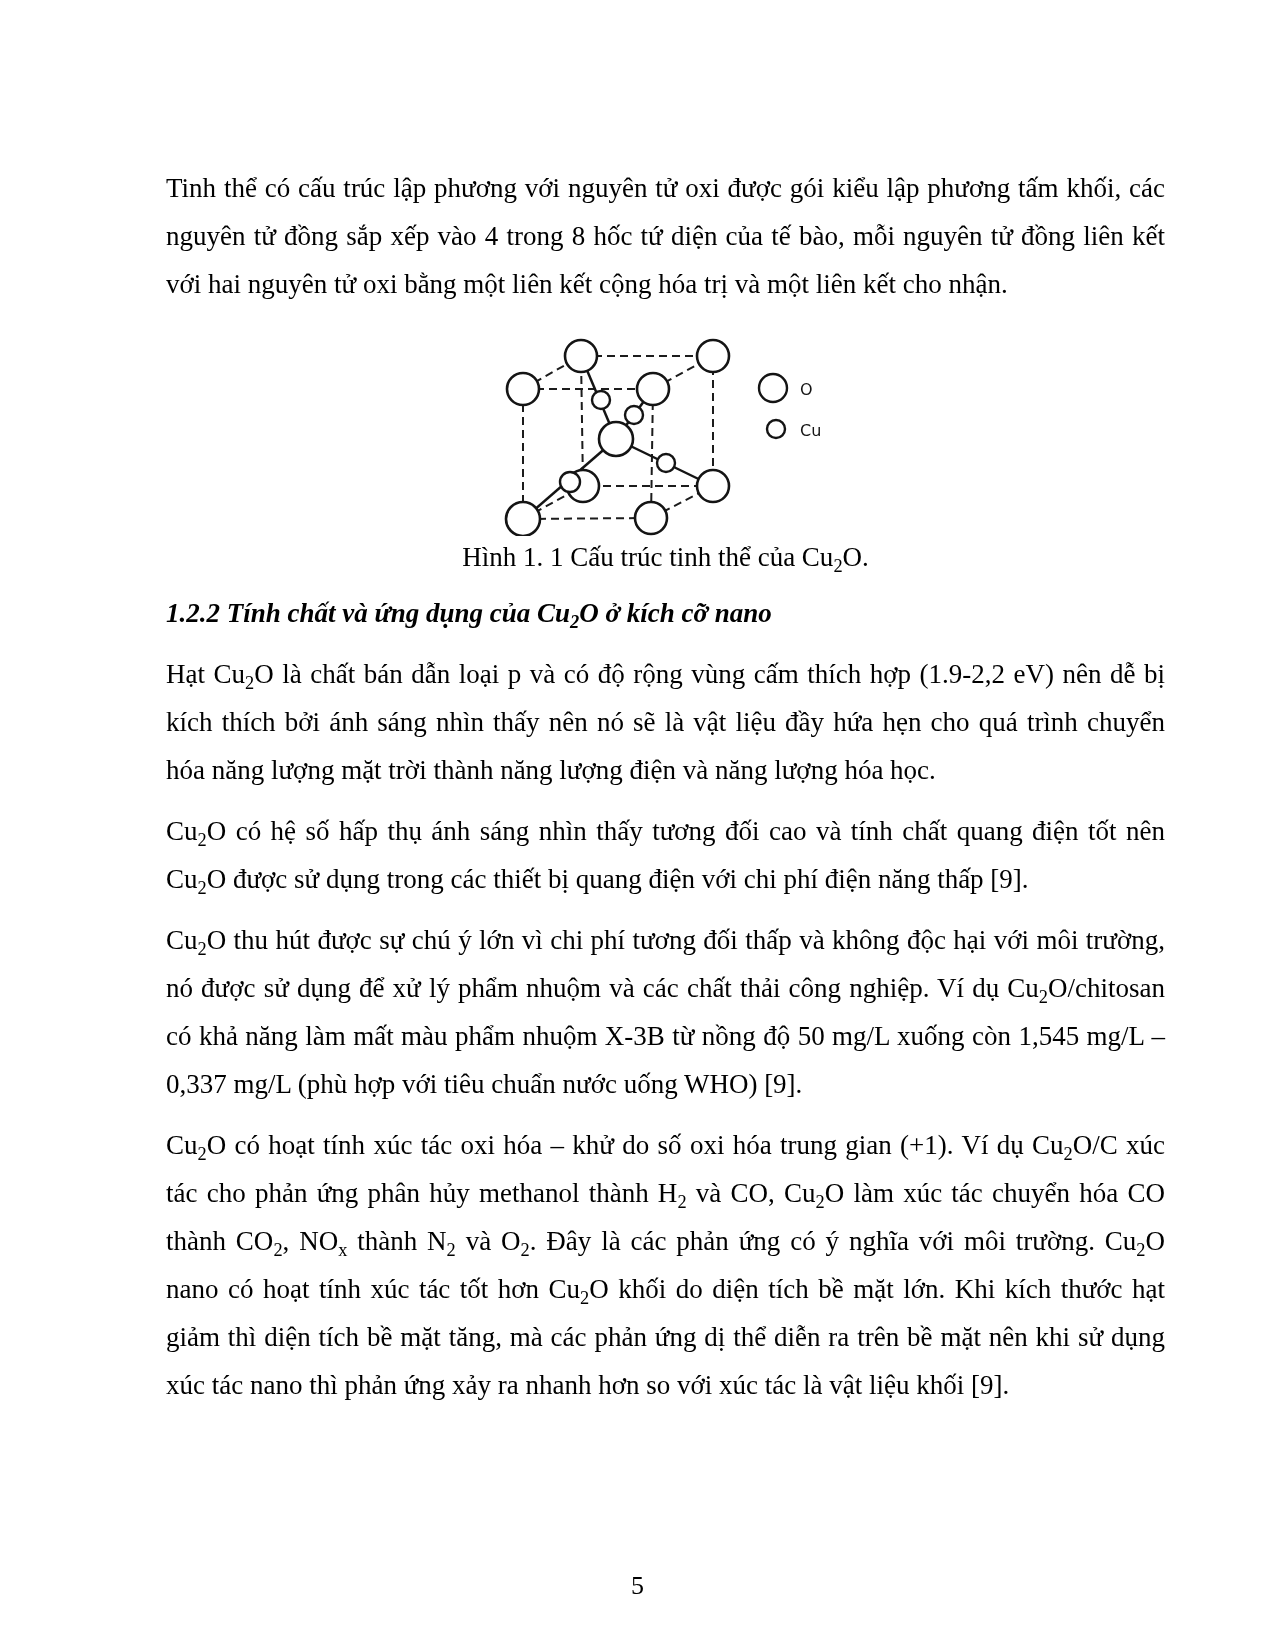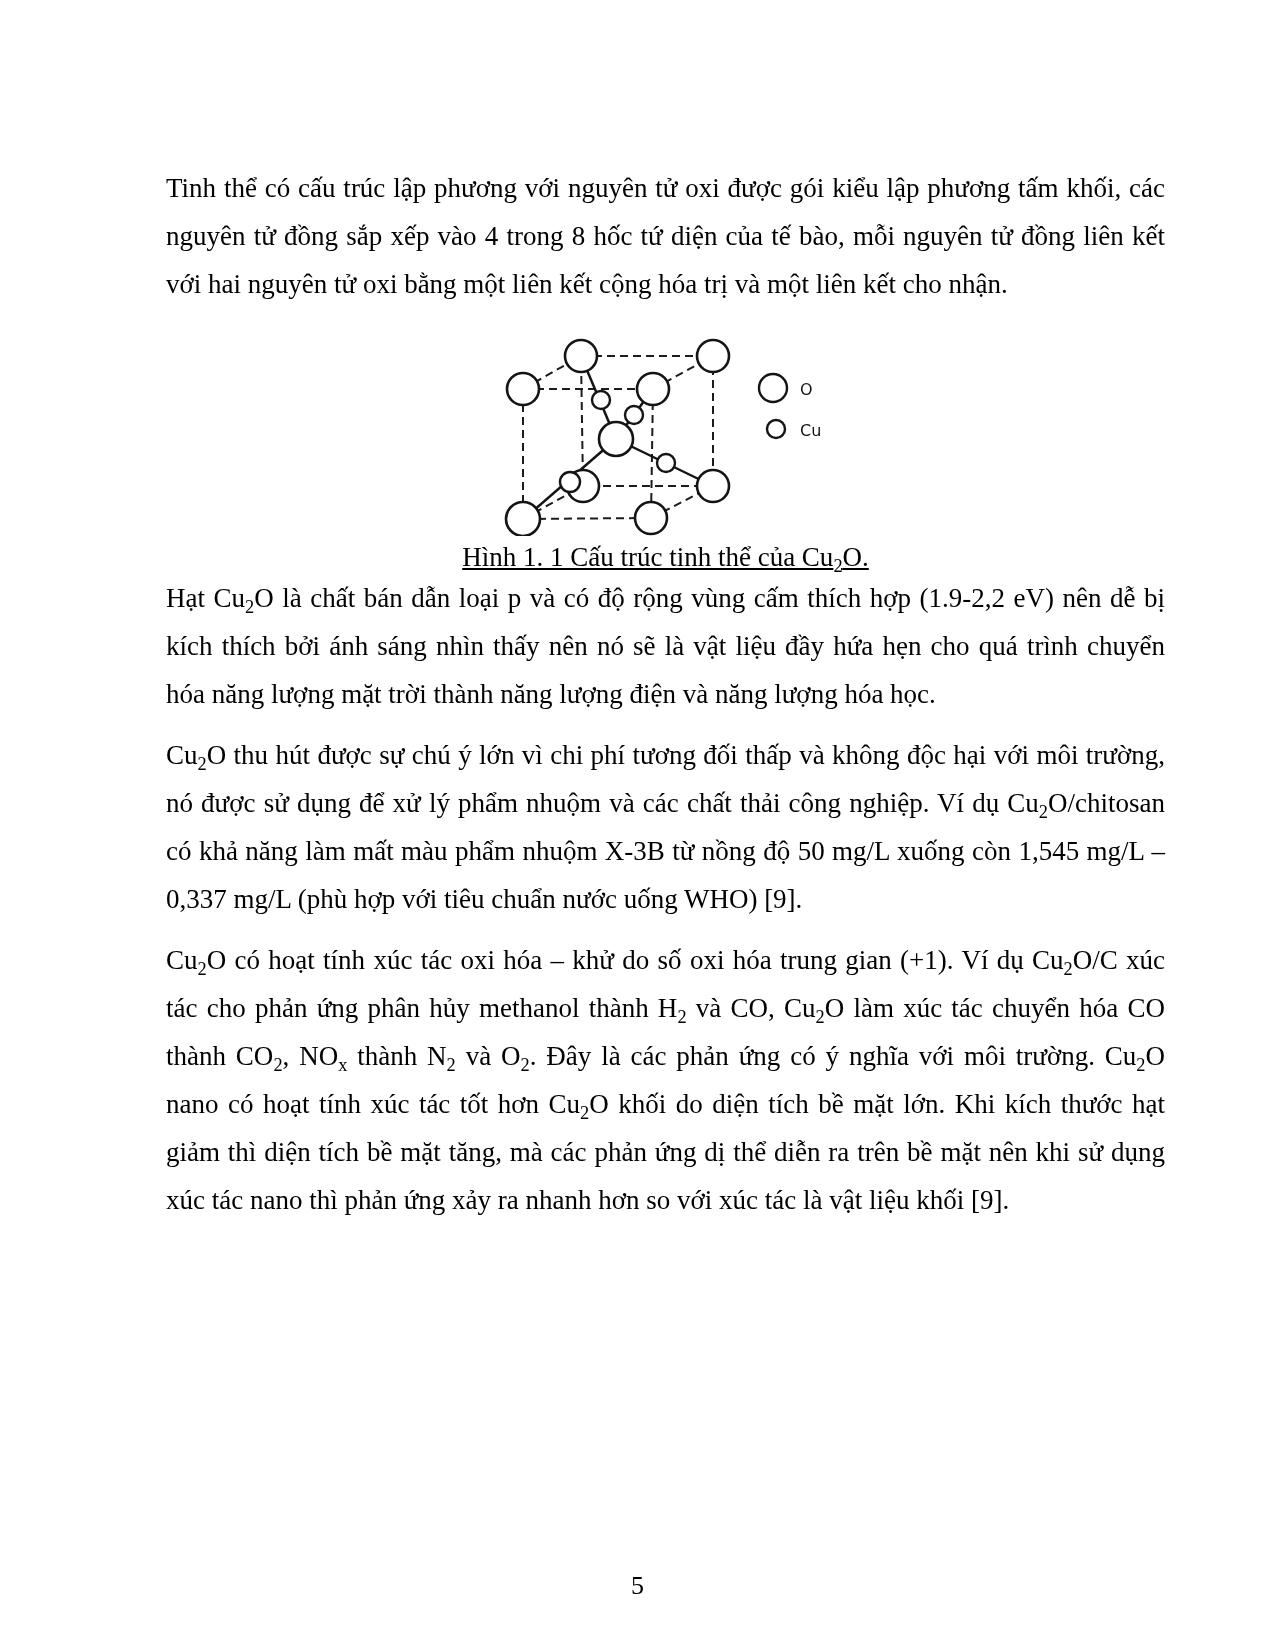--- a/index.html
+++ b/index.html
@@ -38,21 +38,20 @@
   .crystal-svg {
     display: block;
     margin-left: 292px;
   }
   .figure-caption {
     display: block;
     font-size: 27px;
     line-height: 34px;
     text-align: center;
     margin: 4px 0 0 0;
-    text-decoration: underline;
   }
   h2.section-heading {
     font-size: 27px;
     line-height: 34px;
     font-weight: bold;
     font-style: italic;
     margin: 22px 0 20px 0;
   }
   .page-number {
     position: absolute;
@@ -111,23 +110,25 @@
       <g>
         <circle cx="315" cy="67" r="14" fill="#ffffff" stroke="#141414" stroke-width="2.4"></circle>
         <text x="342" y="74" font-family="DejaVu Sans, sans-serif" font-size="16" fill="#141414">O</text>
         <circle cx="318" cy="108" r="9" fill="#ffffff" stroke="#141414" stroke-width="2.4"></circle>
         <text x="342" y="115" font-family="DejaVu Sans, sans-serif" font-size="16" fill="#141414">Cu</text>
       </g>
     </svg>
     <figcaption class="figure-caption">Hình 1. 1 Cấu trúc tinh thể của Cu<sub>2</sub>O.</figcaption>
   </figure>
 
+  <h2 class="section-heading">1.2.2 Tính chất và ứng dụng của Cu<sub>2</sub>O ở kích cỡ nano</h2>
 
   <p class="body-text">Hạt Cu<sub>2</sub>O là chất bán dẫn loại p và có độ rộng vùng cấm thích hợp (1.9-2,2 eV) nên dễ bị kích thích bởi ánh sáng nhìn thấy nên nó sẽ là vật liệu đầy hứa hẹn cho quá trình chuyển hóa năng lượng mặt trời thành năng lượng điện và năng lượng hóa học.</p>
 
+  <p class="body-text">Cu<sub>2</sub>O có hệ số hấp thụ ánh sáng nhìn thấy tương đối cao và tính chất quang điện tốt nên Cu<sub>2</sub>O được sử dụng trong các thiết bị quang điện với chi phí điện năng thấp [9].</p>
 
   <p class="body-text">Cu<sub>2</sub>O thu hút được sự chú ý lớn vì chi phí tương đối thấp và không độc hại với môi trường, nó được sử dụng để xử lý phẩm nhuộm và các chất thải công nghiệp. Ví dụ Cu<sub>2</sub>O/chitosan có khả năng làm mất màu phẩm nhuộm X-3B từ nồng độ 50 mg/L xuống còn 1,545 mg/L – 0,337 mg/L (phù hợp với tiêu chuẩn nước uống WHO) [9].</p>
 
   <p class="body-text">Cu<sub>2</sub>O có hoạt tính xúc tác oxi hóa – khử do số oxi hóa trung gian (+1). Ví dụ Cu<sub>2</sub>O/C xúc tác cho phản ứng phân hủy methanol thành H<sub>2</sub> và CO, Cu<sub>2</sub>O làm xúc tác chuyển hóa CO thành CO<sub>2</sub>, NO<sub>x</sub> thành N<sub>2</sub> và O<sub>2</sub>. Đây là các phản ứng có ý nghĩa với môi trường. Cu<sub>2</sub>O nano có hoạt tính xúc tác tốt hơn Cu<sub>2</sub>O khối do diện tích bề mặt lớn. Khi kích thước hạt giảm thì diện tích bề mặt tăng, mà các phản ứng dị thể diễn ra trên bề mặt nên khi sử dụng xúc tác nano thì phản ứng xảy ra nhanh hơn so với xúc tác là vật liệu khối [9].</p>
 
 
   <div class="page-number">5</div>
 
 </div>
 

